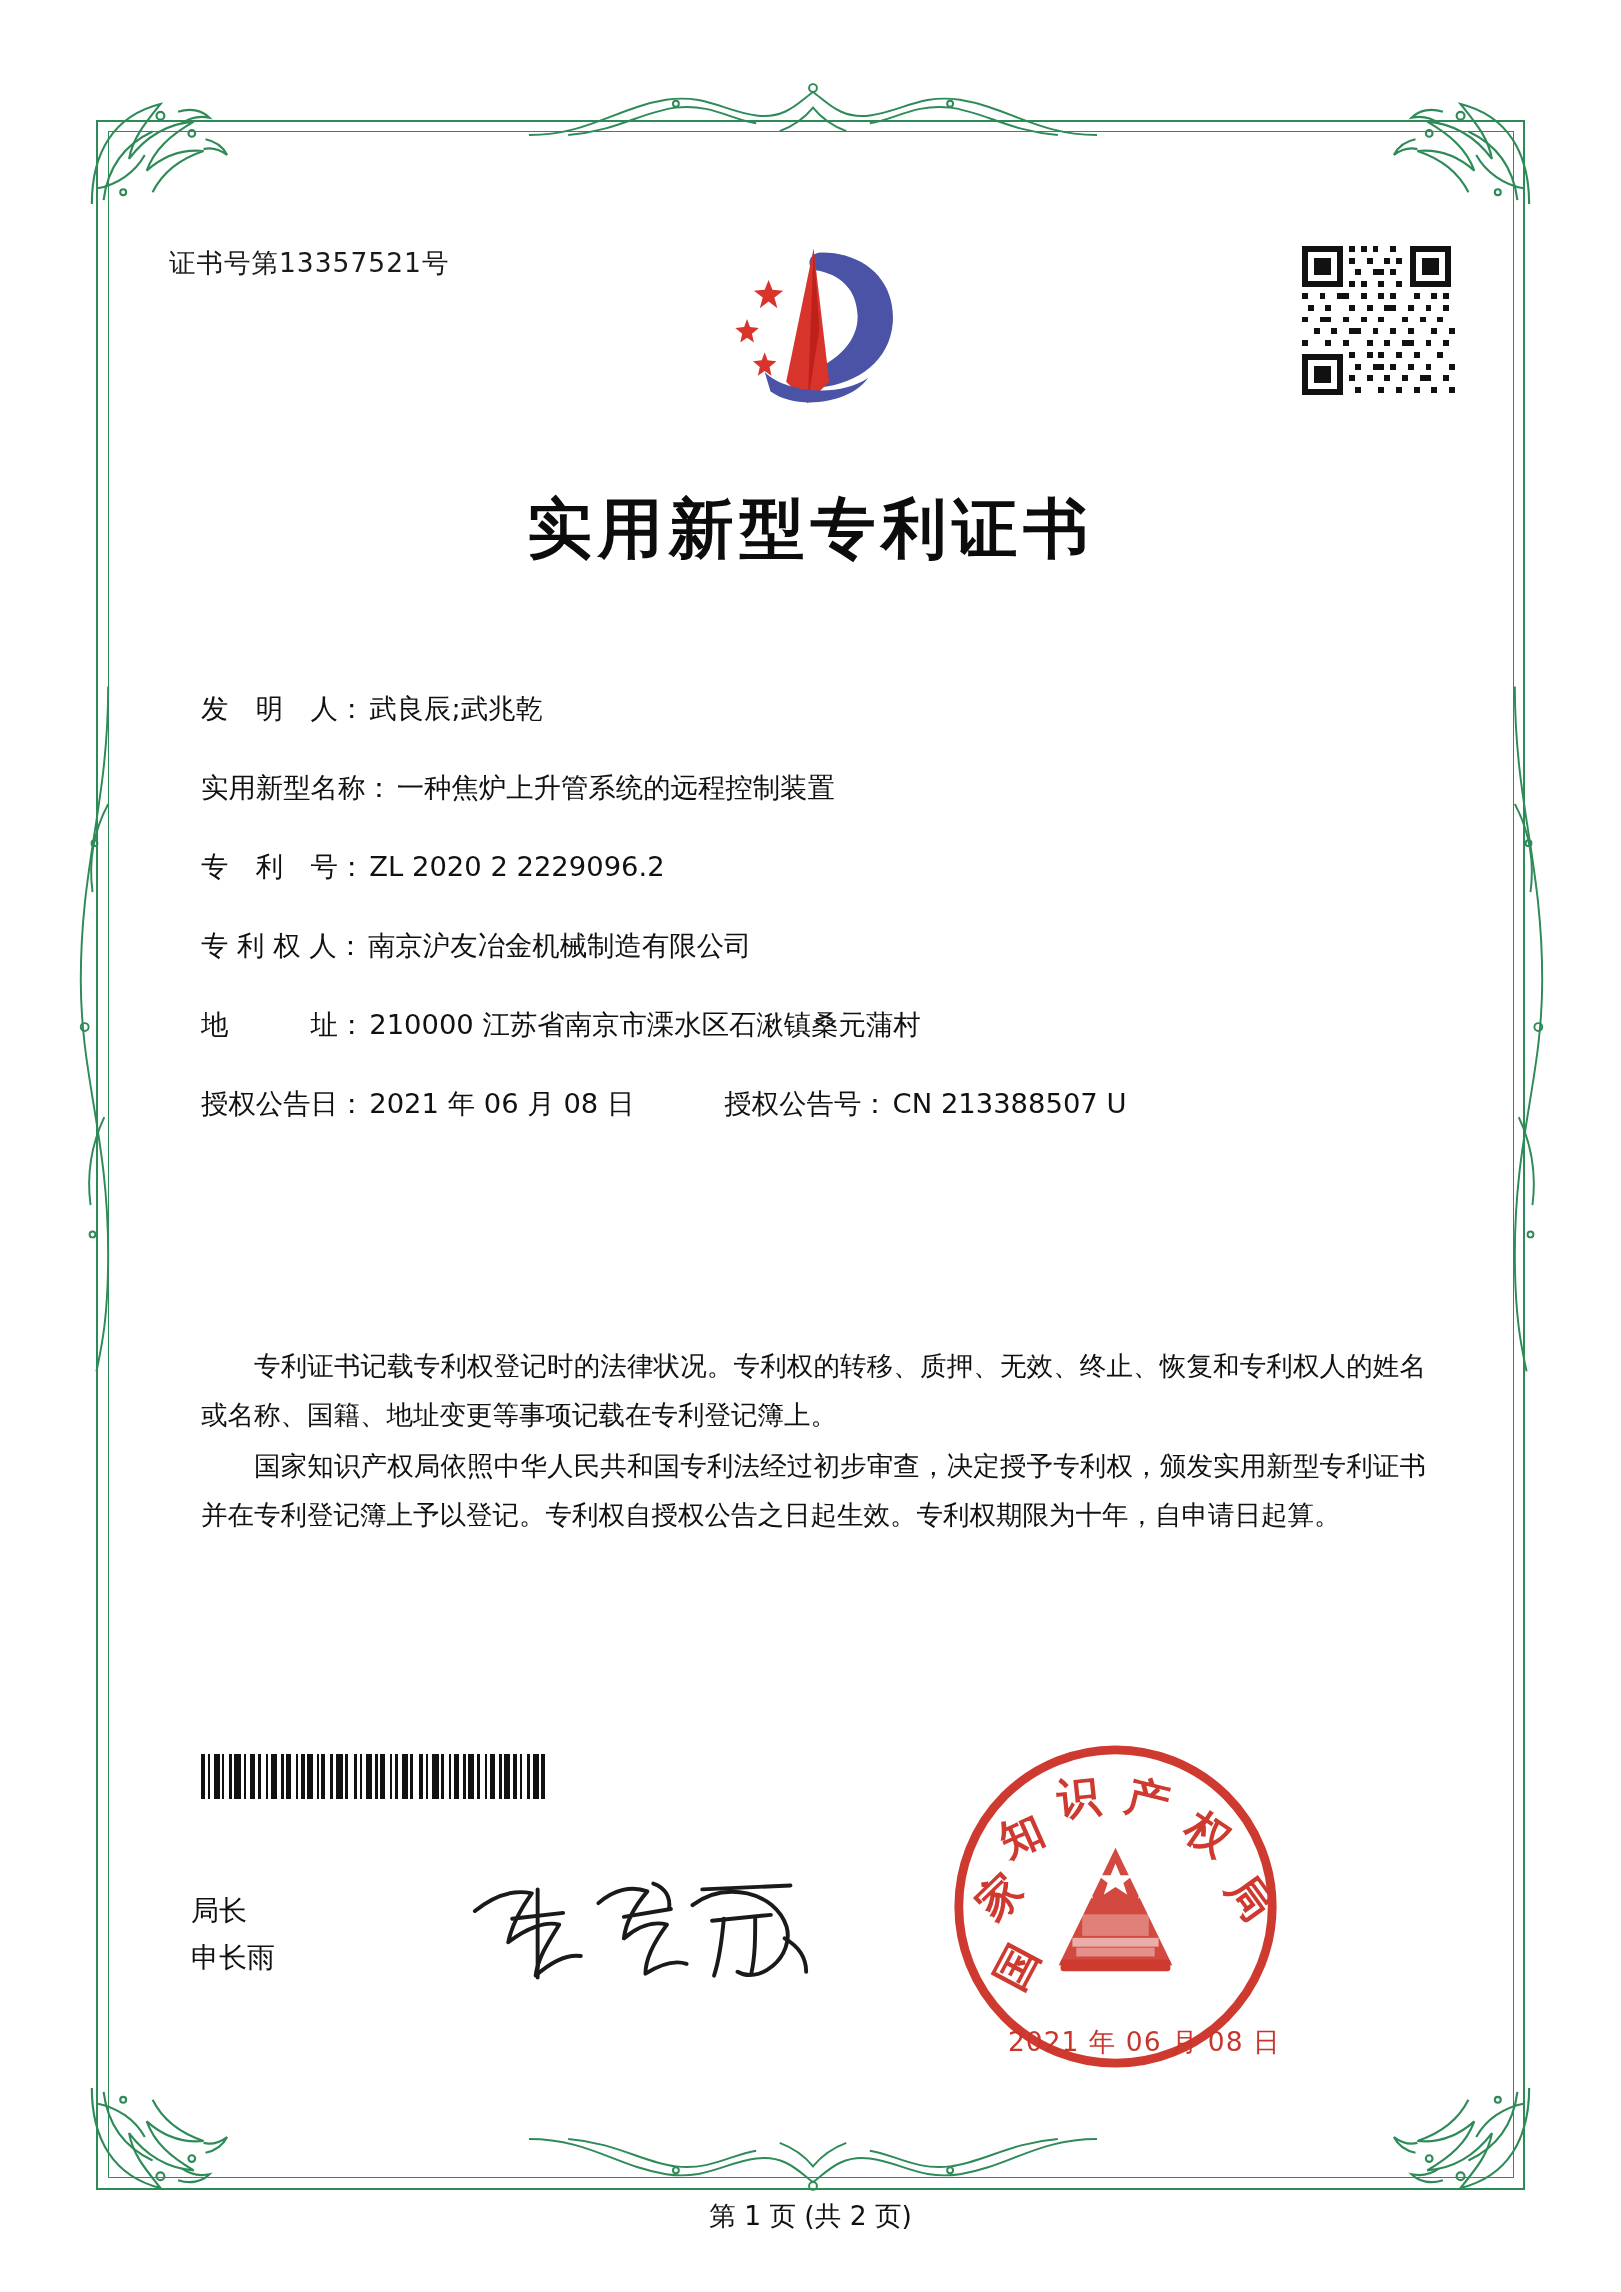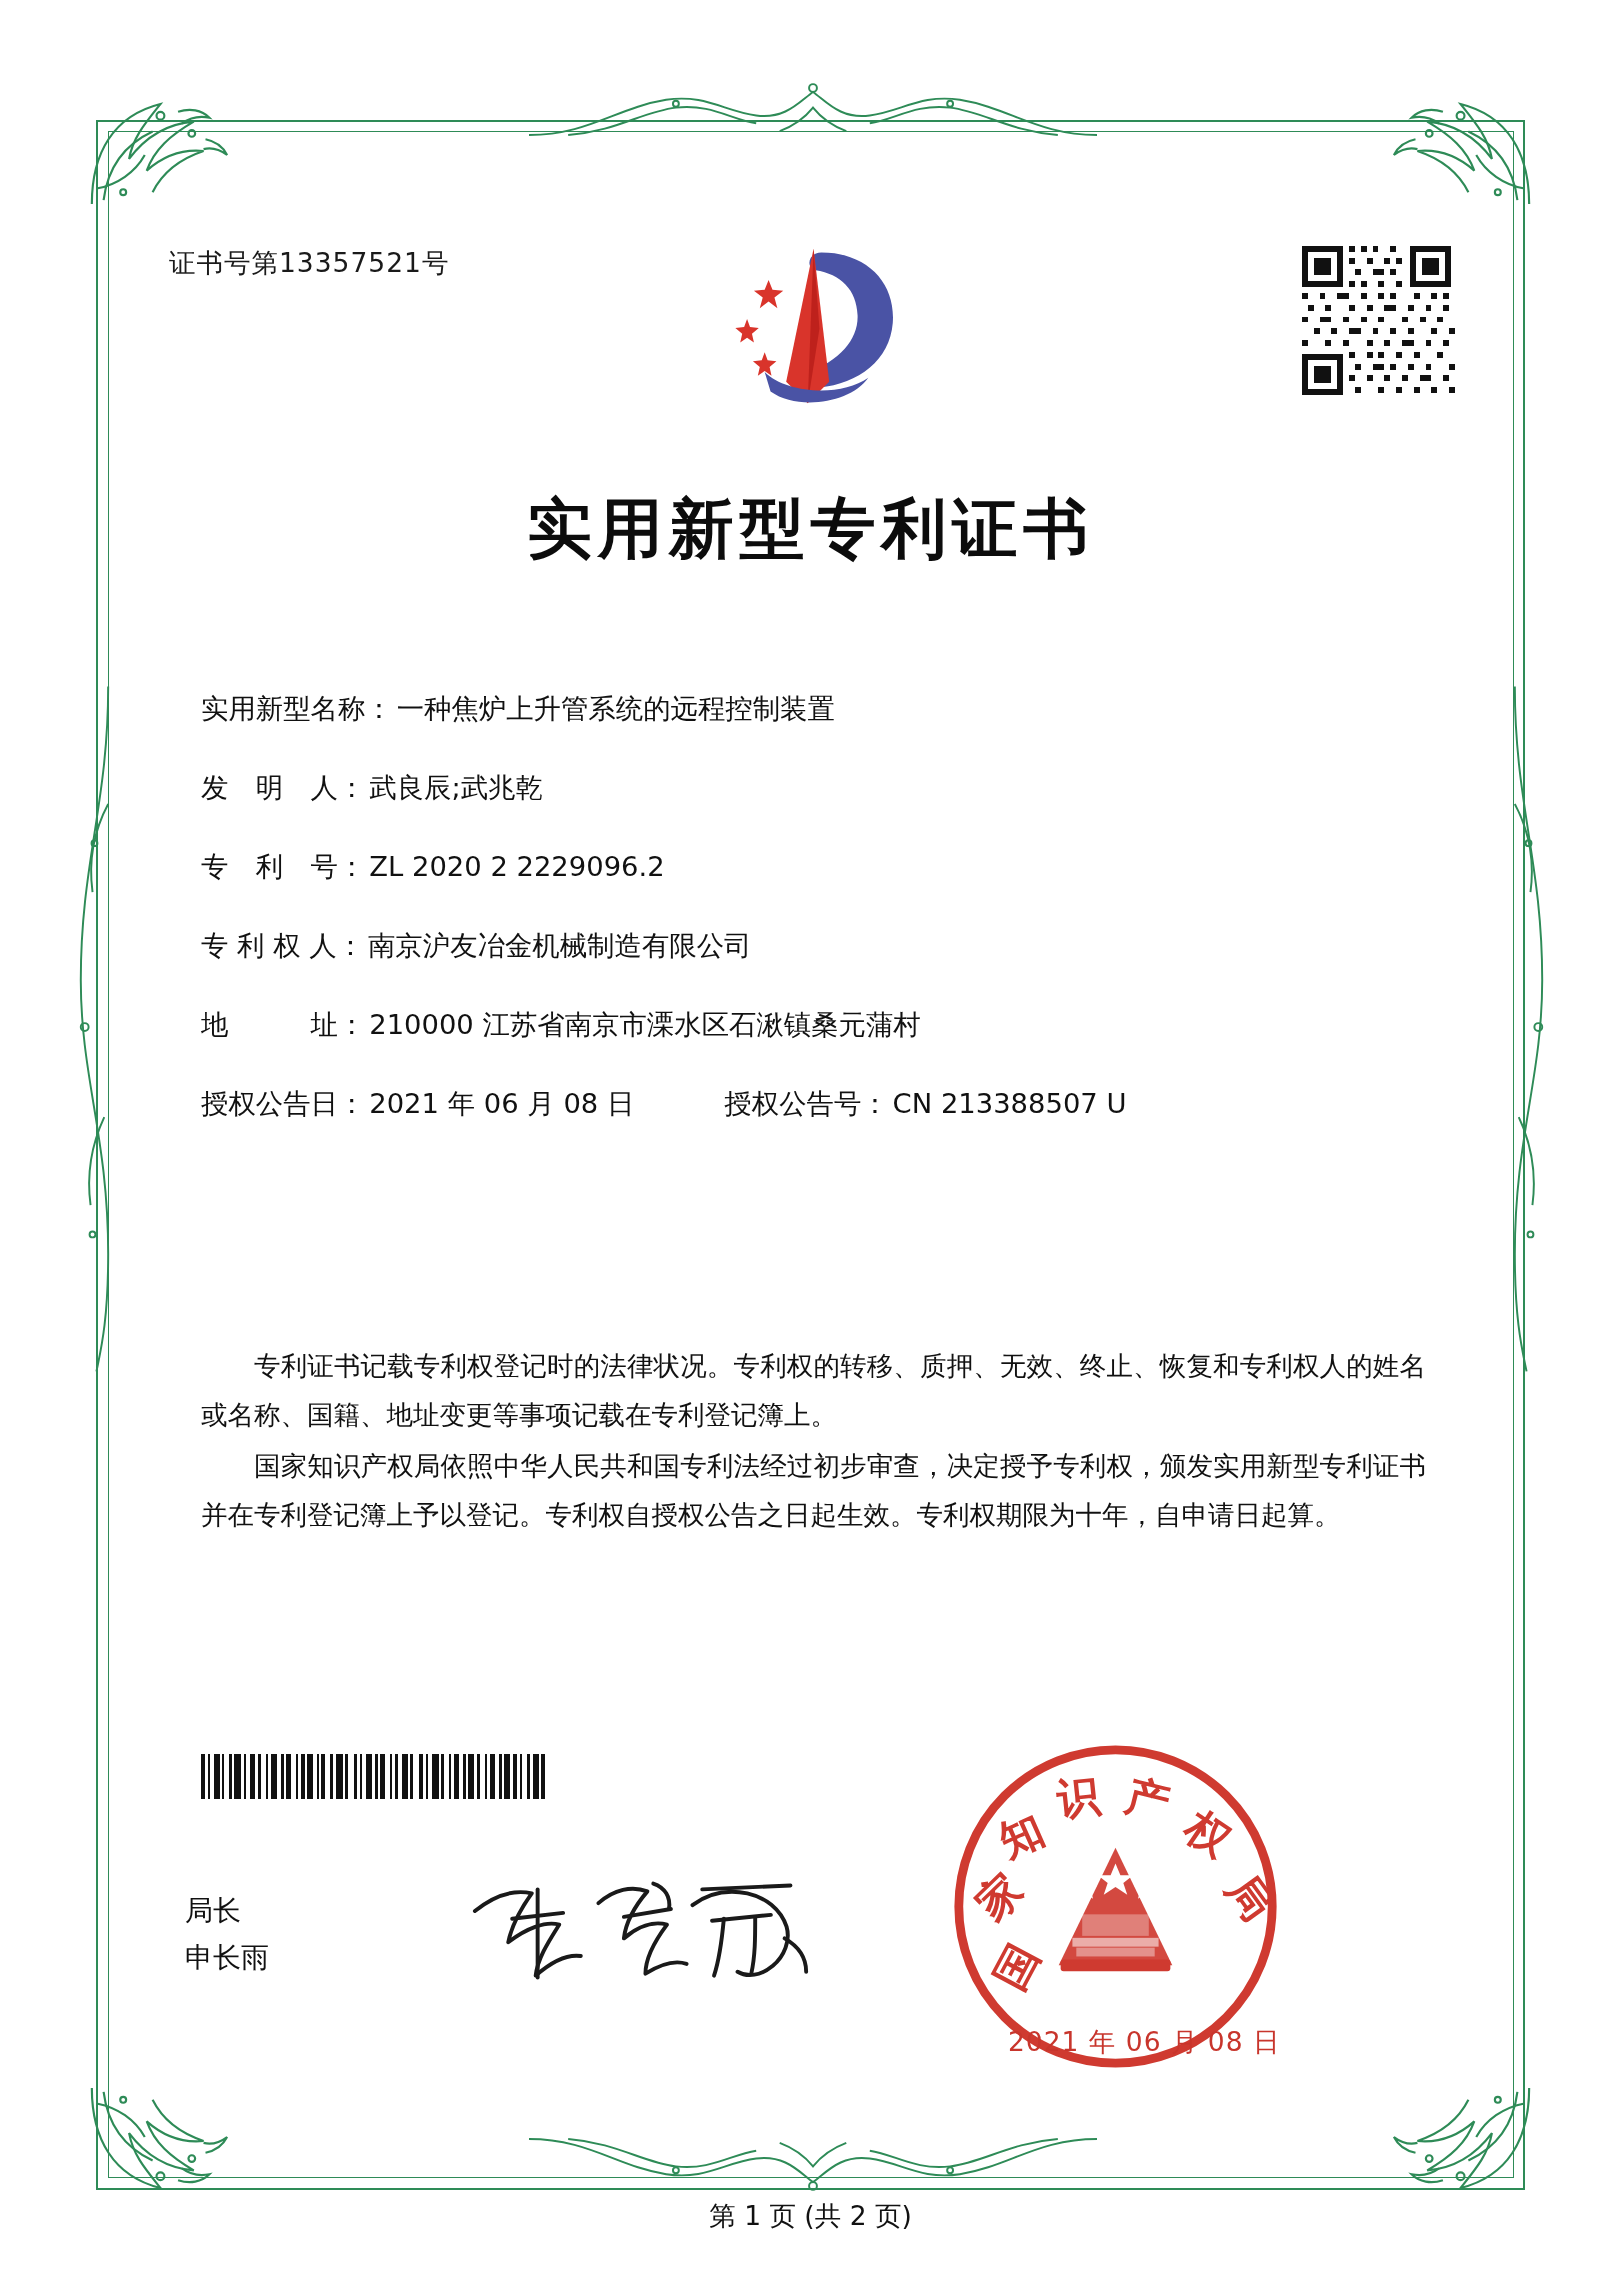--- a/index.html
+++ b/index.html
@@ -162,21 +162,21 @@
   }
   .barcode i {
     display: block;
     background: #111;
     height: 100%;
   }
 
   
   .director {
     position: absolute;
-    left: 185px; top: 1887px;
+    left: 191px; top: 1887px;
     font-size: 28px;
     line-height: 47px;
     color: #111;
   }
   .signature {
     position: absolute;
     left: 461px; top: 1860px;
     width: 363px; height: 147px;
     color: #1a1a1a;
   }
@@ -428,26 +428,26 @@
           <rect x="138" y="150" width="6" height="6"></rect>
           <rect x="156" y="150" width="6" height="6"></rect>
       </g>
     </svg>
   </div>
 
   <div class="title">实用新型专利证书</div>
 
   <div class="fields">
     <div class="field-row">
+      <span class="field-label">发　明　人：</span>
+      <span class="field-value">武良辰;武兆乾</span>
+    </div>
+    <div class="field-row">
       <span class="field-label">实用新型名称：</span>
       <span class="field-value">一种焦炉上升管系统的远程控制装置</span>
-    </div>
-    <div class="field-row">
-      <span class="field-label">发　明　人：</span>
-      <span class="field-value">武良辰;武兆乾</span>
     </div>
     <div class="field-row">
       <span class="field-label">专　利　号：</span>
       <span class="field-value">ZL 2020 2 2229096.2</span>
     </div>
     <div class="field-row">
       <span class="field-label">专 利 权 人：</span>
       <span class="field-value">南京沪友冶金机械制造有限公司</span>
     </div>
     <div class="field-row">

